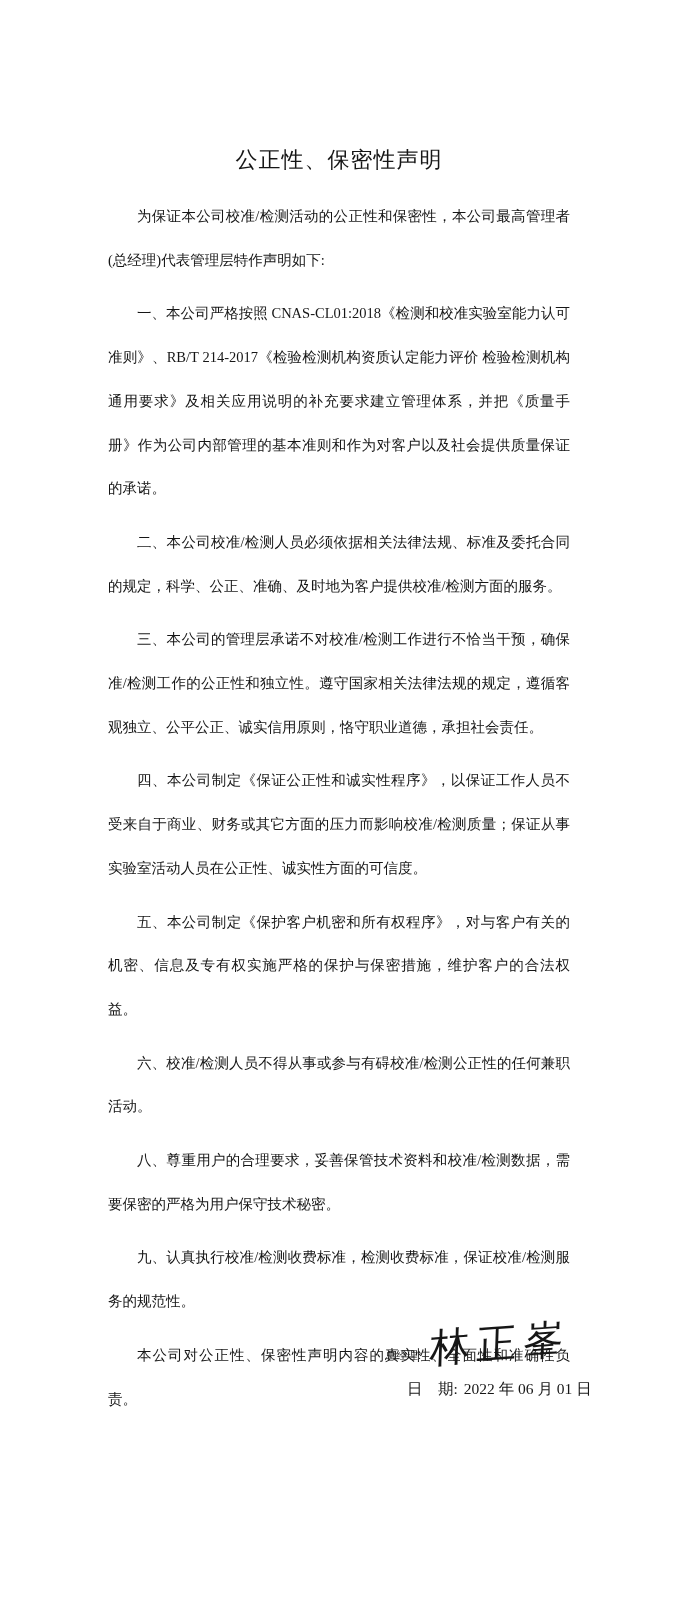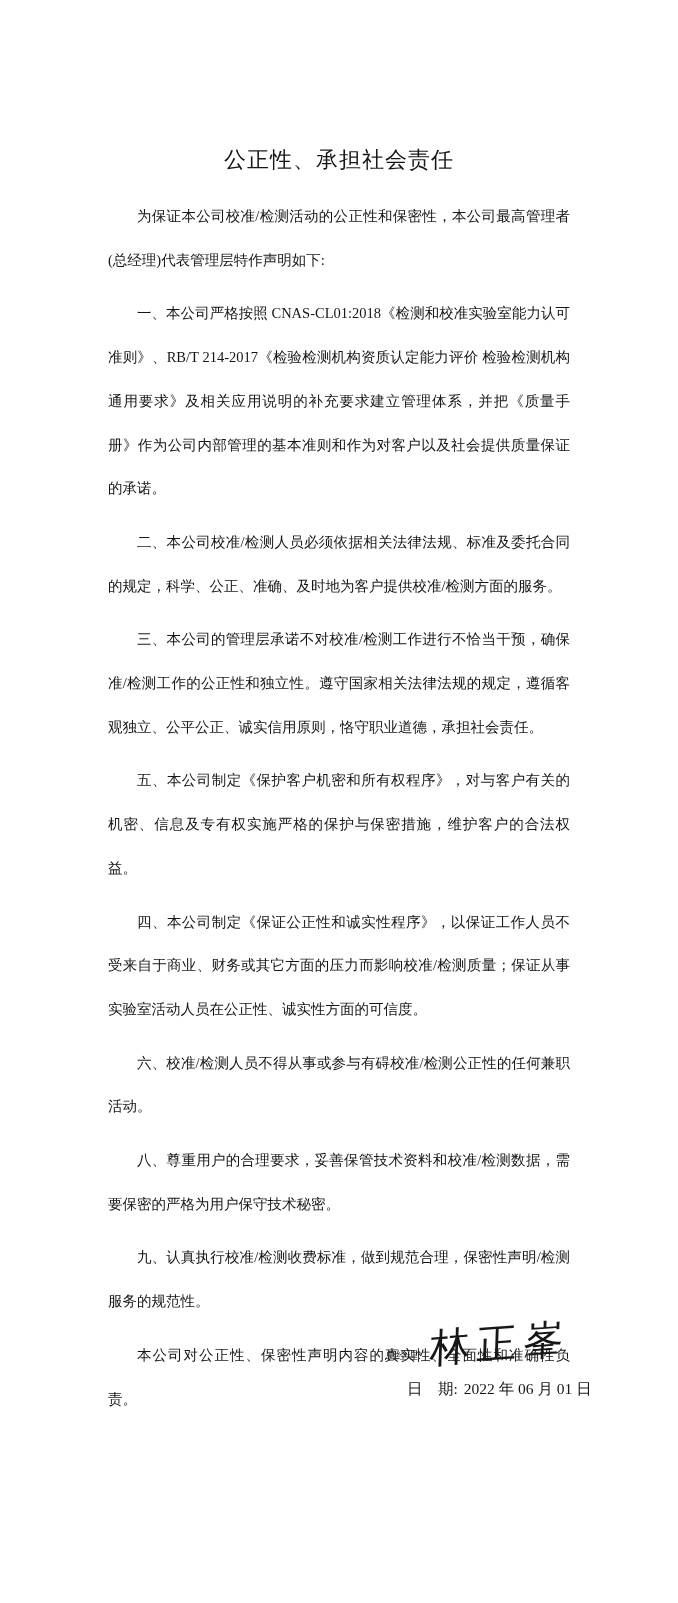--- a/index.html
+++ b/index.html
@@ -76,32 +76,32 @@
   }
   .date-value {
     margin-left: 6px;
   }
 </style>
 </head>
 <body>
 
 <div class="page">
   <div class="content">
-    <h1 class="doc-title">公正性、承担社会责任</h1>
+    <h1 class="doc-title">公正性、保密性声明</h1>
 
     <div class="body-text">
       <p>为保证本公司校准/检测活动的公正性和保密性，本公司最高管理者(总经理)代表管理层特作声明如下:</p>
       <p>一、本公司严格按照 CNAS-CL01:2018《检测和校准实验室能力认可准则》、RB/T 214-2017《检验检测机构资质认定能力评价 检验检测机构通用要求》及相关应用说明的补充要求建立管理体系，并把《质量手册》作为公司内部管理的基本准则和作为对客户以及社会提供质量保证的承诺。</p>
       <p>二、本公司校准/检测人员必须依据相关法律法规、标准及委托合同的规定，科学、公正、准确、及时地为客户提供校准/检测方面的服务。</p>
       <p>三、本公司的管理层承诺不对校准/检测工作进行不恰当干预，确保准/检测工作的公正性和独立性。遵守国家相关法律法规的规定，遵循客观独立、公平公正、诚实信用原则，恪守职业道德，承担社会责任。</p>
+      <p>四、本公司制定《保证公正性和诚实性程序》，以保证工作人员不受来自于商业、财务或其它方面的压力而影响校准/检测质量；保证从事实验室活动人员在公正性、诚实性方面的可信度。</p>
       <p>五、本公司制定《保护客户机密和所有权程序》，对与客户有关的机密、信息及专有权实施严格的保护与保密措施，维护客户的合法权益。</p>
-      <p>四、本公司制定《保证公正性和诚实性程序》，以保证工作人员不受来自于商业、财务或其它方面的压力而影响校准/检测质量；保证从事实验室活动人员在公正性、诚实性方面的可信度。</p>
       <p>六、校准/检测人员不得从事或参与有碍校准/检测公正性的任何兼职活动。</p>
       <p>八、尊重用户的合理要求，妥善保管技术资料和校准/检测数据，需要保密的严格为用户保守技术秘密。</p>
-      <p>九、认真执行校准/检测收费标准，做到规范合理，保密性声明/检测服务的规范性。</p>
+      <p>九、认真执行校准/检测收费标准，检测收费标准，保证校准/检测服务的规范性。</p>
       <p>本公司对公正性、保密性声明内容的真实性、全面性和准确性负责。</p>
     </div>
   </div>
 
   <div class="sig-area">
     <div class="sig-line">
       <span class="sig-label">总经理:</span>
       <span class="sig-name">林正峯</span>
     </div>
     <div class="date-line">

